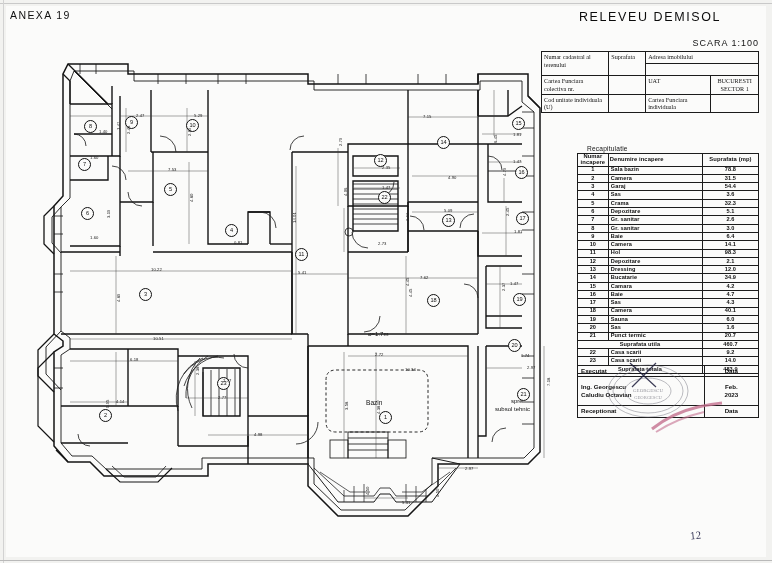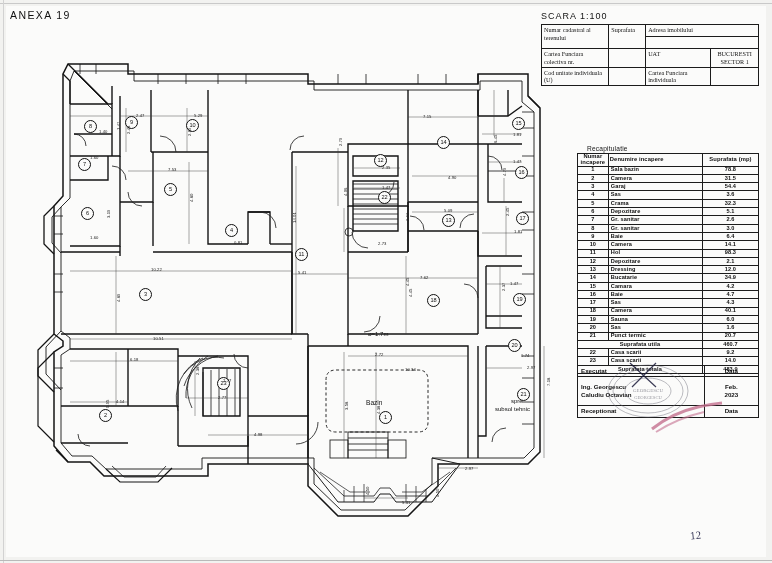--- a/index.html
+++ b/index.html
@@ -10,21 +10,21 @@
   .edge-top{position:absolute;left:0;top:3px;width:772px;height:1px;background:#c9c9c9;}
   .edge-bot{position:absolute;left:0;bottom:2px;width:772px;height:1px;background:#b9b9b9;}
   .edge-l{position:absolute;left:3px;top:0;width:1px;height:563px;background:#d2d2d2;}
 
   .anexa{position:absolute;left:10px;top:9px;font-size:10.5px;letter-spacing:1.4px;color:#101010;
          font-family:"Liberation Sans",sans-serif;}
 
   
   .tb{position:absolute;left:541px;top:10px;width:218px;}
   .tb-title{text-align:center;font-size:12.5px;letter-spacing:1.6px;color:#0c0c0c;}
-  .tb-scale{text-align:left;font-size:9px;letter-spacing:1px;color:#121212;margin-top:1px;}
+  .tb-scale{text-align:right;font-size:9px;letter-spacing:1px;color:#121212;margin-top:14px;}
   table.grid{border-collapse:collapse;width:100%;}
   table.grid td{border:1px solid #1b1b1b;font-size:6.2px;color:#141414;padding:1px 2px;
                 vertical-align:top;line-height:1.25;font-family:"Liberation Serif",serif;}
   .hdr-tbl{margin-top:3px;}
   .hdr-tbl td{height:9px;}
   .tall{height:30px;}
   .ctr{text-align:center;}
 
   
   .recap-wrap{position:absolute;left:577px;top:145px;width:182px;}
@@ -367,20 +367,21 @@
       <div class="dimtxt dimv" style="left: 494px; top: 160px;">4.79</div>
       <div class="dimtxt dimv" style="left: 497px; top: 200px;">2.45</div>
       <div class="dimtxt dimv" style="left: 400px; top: 281px;">4.45</div>
       <div class="dimtxt dimv" style="left: 493px; top: 275px;">2.37</div>
       <div class="dimtxt dimv" style="left: 538px; top: 370px;">7.18</div>
       <div class="dimtxt dimv" style="left: 427px; top: 481px;">4.50</div>
       <div class="dimtxt dimv" style="left: 357px; top: 479px;">4.50</div>
     </div>
 
   <div class="tb">
+    <div class="tb-title">RELEVEU DEMISOL</div>
     <div class="tb-scale">SCARA 1:100</div>
     <table class="grid hdr-tbl">
       <tbody>
           <tr>
         <td style="width:31%" rowspan="2">Numar cadastral al terenului</td>
         <td style="width:17%" rowspan="2">Suprafata</td>
         <td style="width:52%" colspan="2">Adresa imobilului</td>
       </tr>
       <tr>
             <td colspan="2" class="tall"></td>

